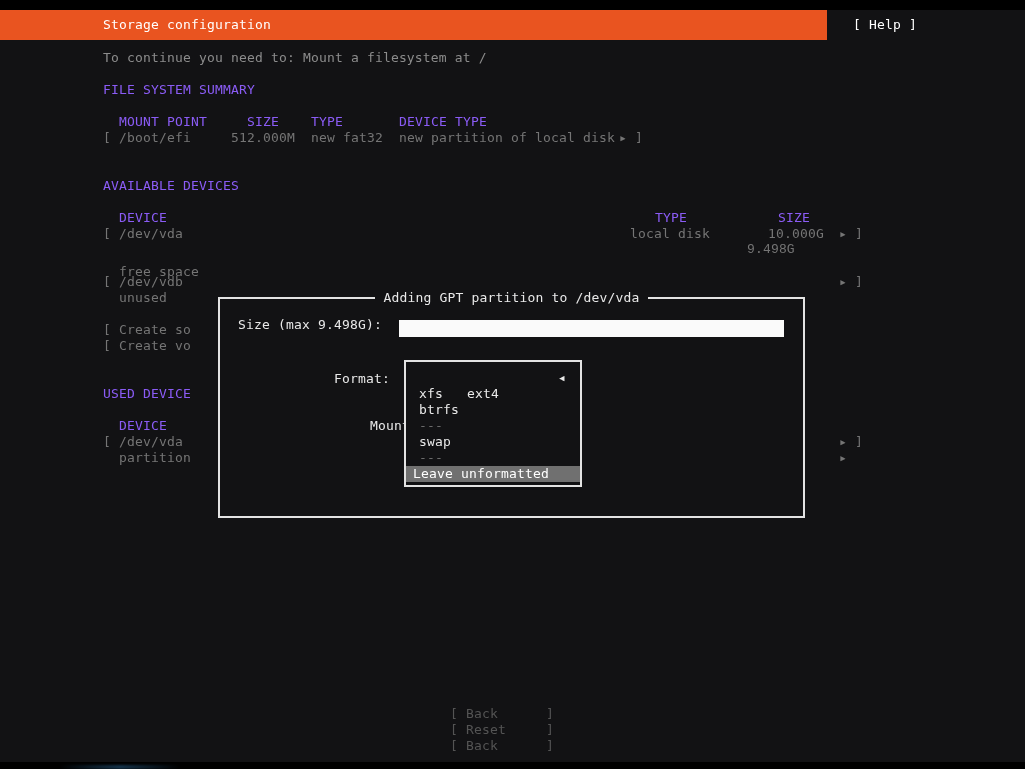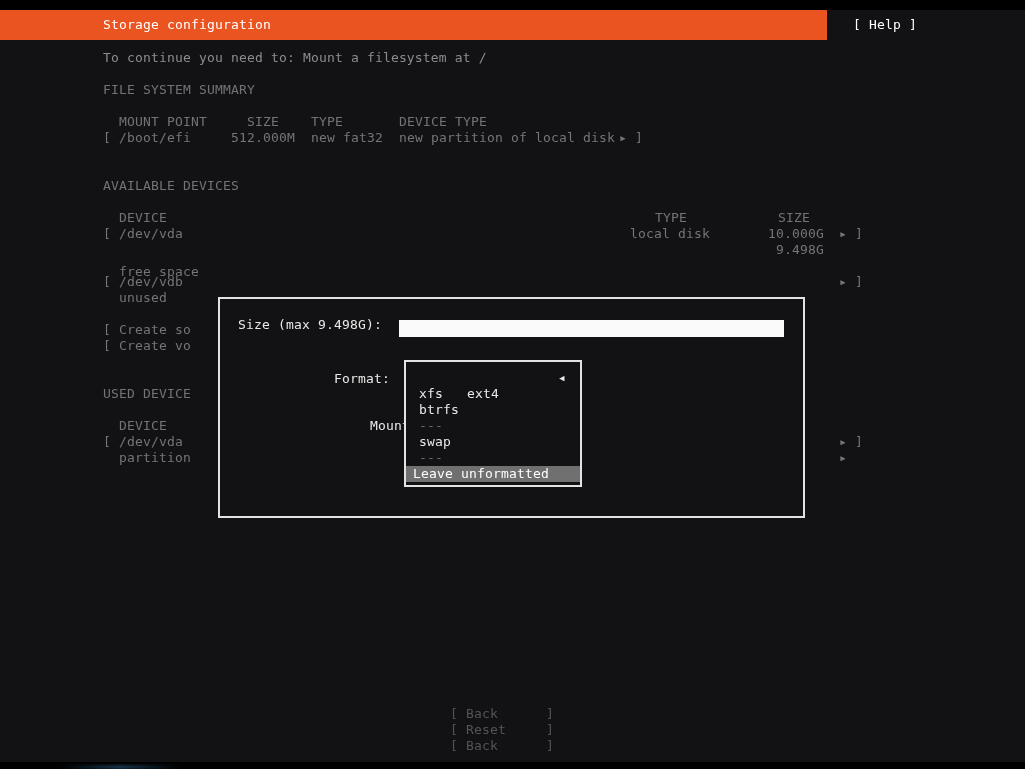--- a/index.html
+++ b/index.html
@@ -11,21 +11,21 @@
   }
   .strip{position:absolute;left:0;width:1025px;background:#000;}
   .strip.top{top:0;height:10px;}
   .strip.bottom{bottom:0;height:7px;}
   .artifact{position:absolute;bottom:0;left:60px;width:120px;height:4px;
     background:linear-gradient(90deg,rgba(40,110,170,0),rgba(52,130,190,.4),rgba(40,110,170,0));
     filter:blur(1px);}
   .titlebar{position:absolute;left:0;top:10px;width:827px;height:30px;background:#e95420;}
   .titlebar .t{line-height:30px;color:#fff;}
   .t{position:absolute;white-space:pre;height:16px;line-height:16px;}
-  .hdr{color:#737373;}
+  .hdr{color:#8b5cf6;}
   .row{color:#757575;}
   .notice{color:#8c8c8c;}
   .foot{color:#545454;}
   .rowbox{position:absolute;height:16px;}
   .rowbox .t{top:0;}
   
   .dialog{position:absolute;left:218px;top:297px;width:583px;height:217px;
     border:2px solid #e3e3e3;background:#121214;z-index:5;}
   .dlg-title{position:absolute;top:-9px;left:0;width:100%;text-align:center;height:16px;line-height:16px;}
   .dlg-title span{background:#121214;padding:0 9px;color:#e9e9e9;white-space:pre;}
@@ -81,21 +81,21 @@
 <div class="rowbox" style="left:103px;top:226px;width:760px;">
   <span class="t row" style="left:0;">[</span>
   <span class="t row" style="left:16px;">/dev/vda</span>
   <span class="t row" style="left:527px;">local disk</span>
   <span class="t row" style="left:665px;">10.000G</span>
   <span class="t row" style="left:736px;">▸</span>
   <span class="t row" style="left:752px;">]</span>
 </div>
 <div class="rowbox" style="left:103px;top:242px;width:760px;">
   <span class="t row" style="left:16px;margin-top:22px;">free space</span>
-  <span class="t row" style="left:673px;">9.498G</span>
+  <span class="t row" style="left:644px;font-family:Liberation Mono, monospace;">9.498G</span>
 </div>
 <div class="rowbox" style="left:103px;top:274px;width:760px;">
   <span class="t row" style="left:0;">[</span>
   <span class="t row" style="left:16px;">/dev/vdb</span>
   <span class="t row" style="left:736px;">▸</span>
   <span class="t row" style="left:752px;">]</span>
 </div>
 <span class="t row" style="left:119px;top:290px;">unused</span>
 
 <span class="t row" style="left:103px;top:322px;">[ Create so</span>
@@ -108,20 +108,23 @@
   <span class="t row" style="left:16px;">/dev/vda</span>
   <span class="t row" style="left:736px;">▸</span>
   <span class="t row" style="left:752px;">]</span>
 </div>
 <div class="rowbox" style="left:103px;top:450px;width:760px;">
   <span class="t row" style="left:16px;">partition</span>
   <span class="t row" style="left:736px;">▸</span>
 </div>
 
 <div class="dialog">
+  <div class="dlg-title">
+    <span>Adding GPT partition to /dev/vda</span>
+  </div>
 
   <span class="t dlg-label" style="left:18px;top:18px;">Size (max 9.498G):</span>
   <input class="size-input" type="text" value="" style="">
 
   <span class="t dlg-label" style="left:114px;top:72px;">Format:</span>
   <span class="t dlg-label" style="left:122px;top:119px;margin-left:28px;">Mount:</span>
 
   <div class="dropdown">
     <div class="opt">
       <span>ext4</span>

